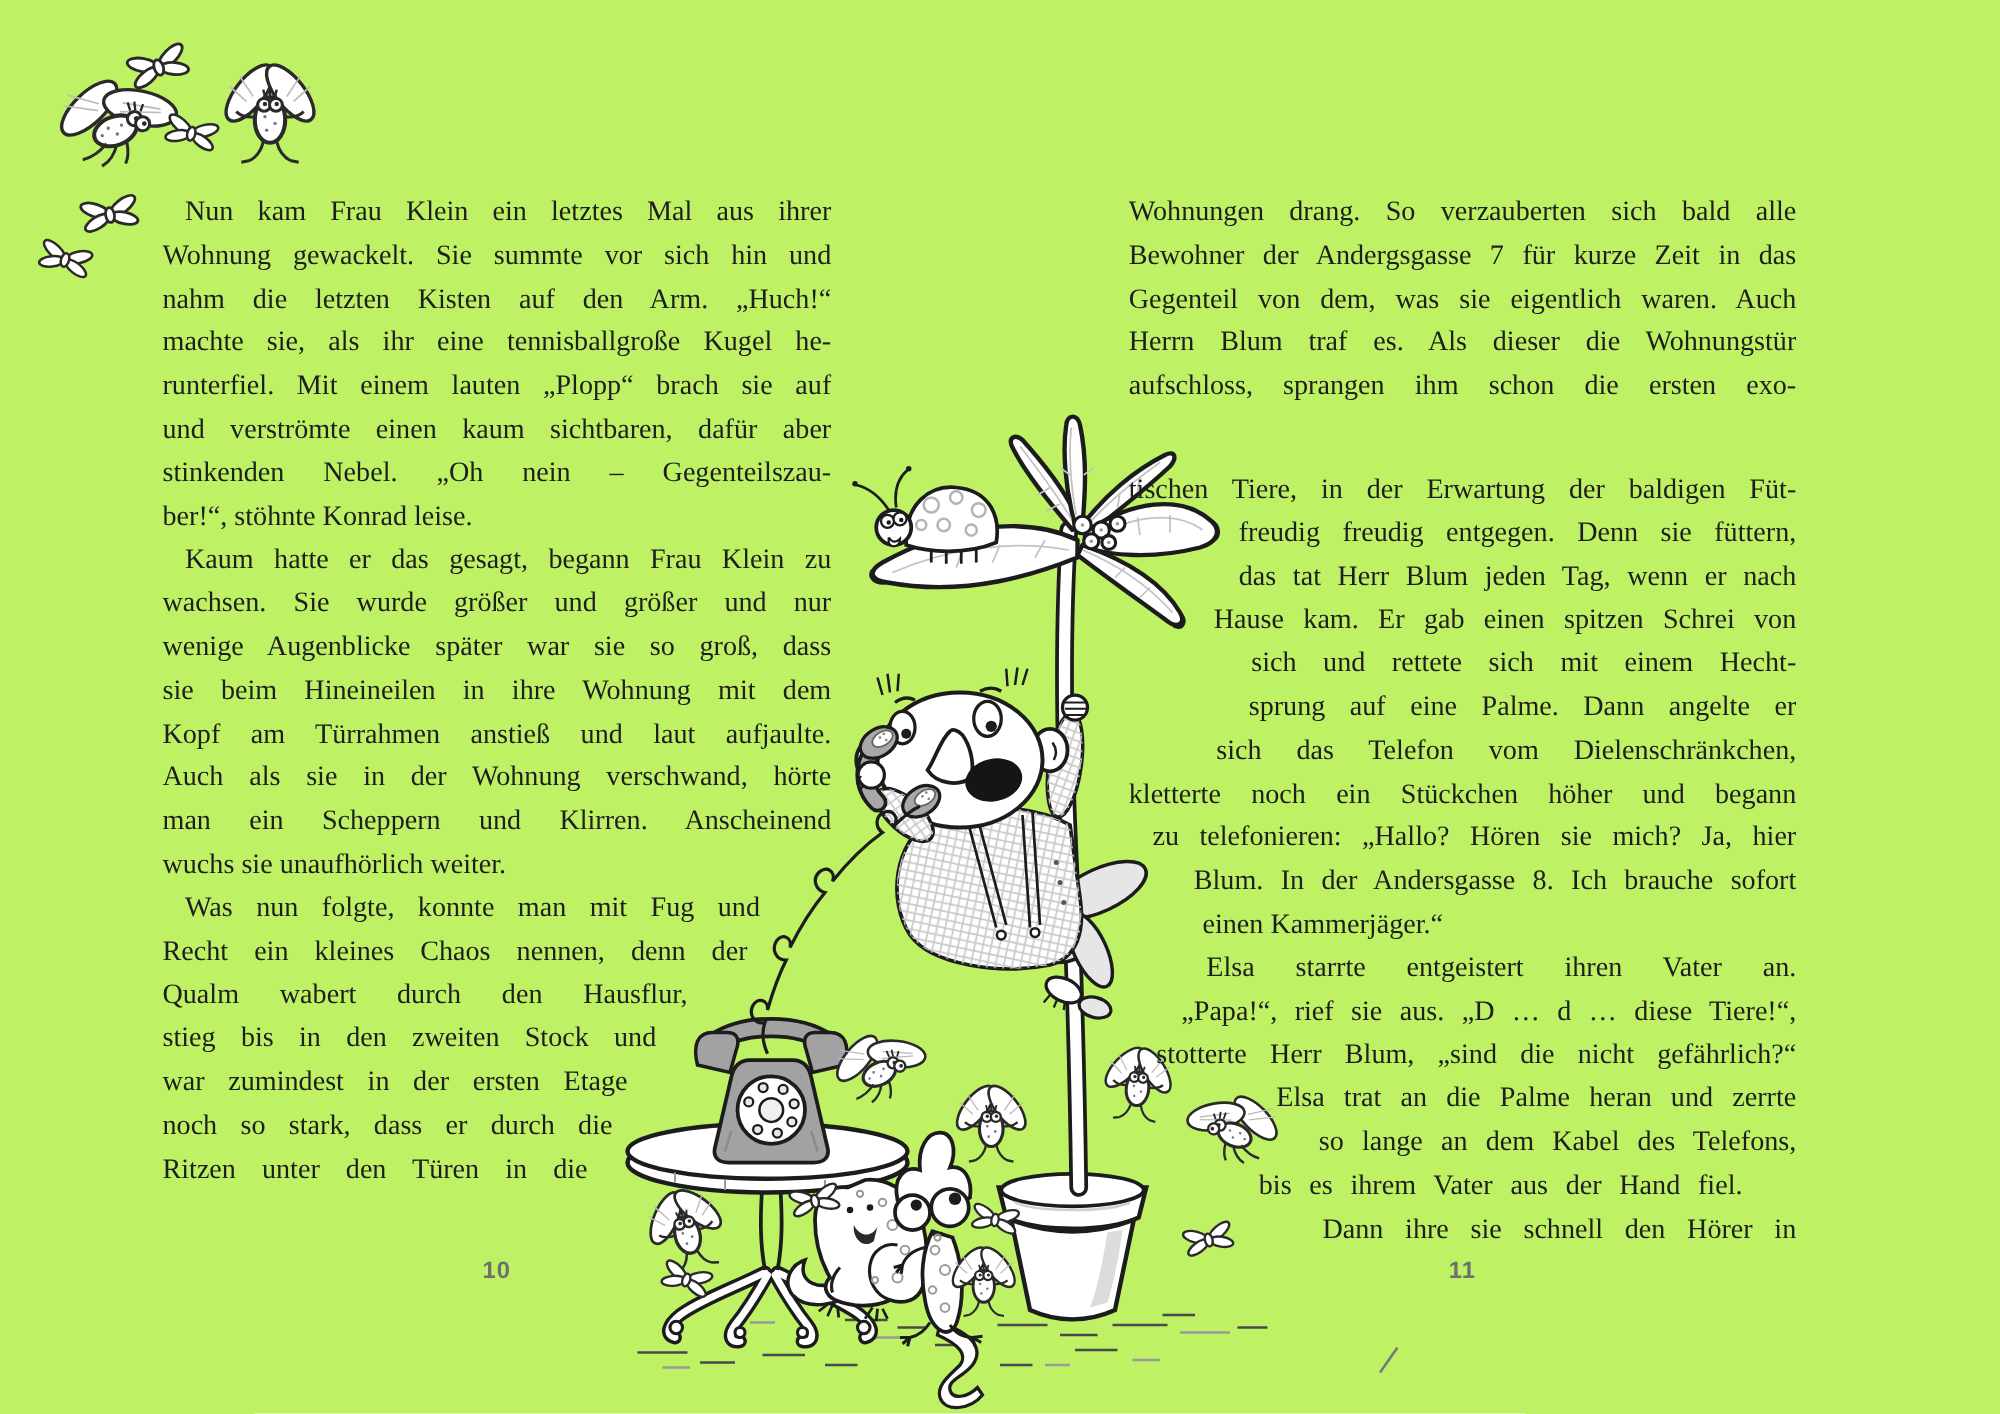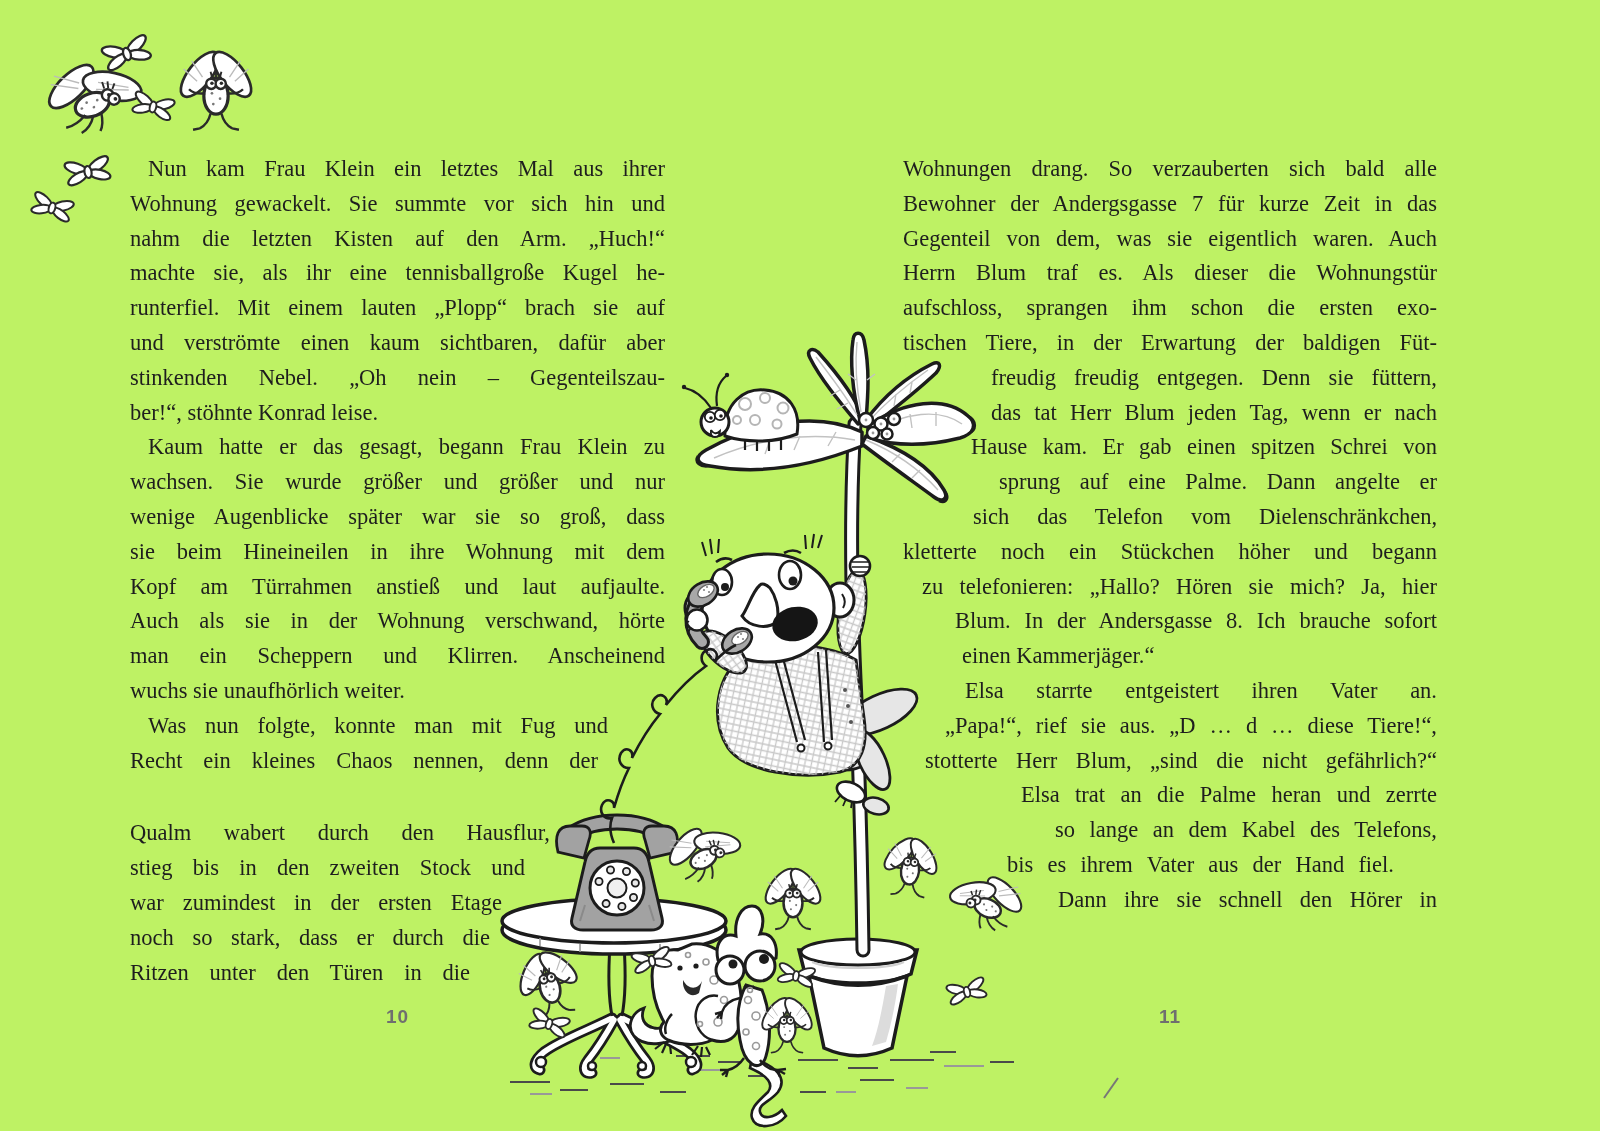--- a/index.html
+++ b/index.html
@@ -335,36 +335,37 @@
       <div class="tline just" style="margin-left: 18px; width: 517px;">Kaum hatte er das gesagt, begann Frau Klein zu</div>
       <div class="tline just" style="width: 535px;">wachsen. Sie wurde größer und größer und nur</div>
       <div class="tline just" style="width: 535px;">wenige Augenblicke später war sie so groß, dass</div>
       <div class="tline just" style="width: 535px;">sie beim Hineineilen in ihre Wohnung mit dem</div>
       <div class="tline just" style="width: 535px;">Kopf am Türrahmen anstieß und laut aufjaulte.</div>
       <div class="tline just" style="width: 535px;">Auch als sie in der Wohnung verschwand, hörte</div>
       <div class="tline just" style="width: 535px;">man ein Scheppern und Klirren. Anscheinend</div>
       <div class="tline" style="width: 535px;">wuchs sie unaufhörlich weiter.</div>
       <div class="tline just" style="margin-left: 18px; width: 460px;">Was nun folgte, konnte man mit Fug und</div>
       <div class="tline just" style="width: 468px;">Recht ein kleines Chaos nennen, denn der</div>
-      <div class="tline just" style="width: 420px; margin-top: 38px;">Qualm wabert durch den Hausflur,</div>
+      <div class="tline just" style="width: 420px;">Qualm wabert durch den Hausflur,</div>
       <div class="tline just" style="width: 395px;">stieg bis in den zweiten Stock und</div>
       <div class="tline just" style="width: 372px;">war zumindest in der ersten Etage</div>
       <div class="tline just" style="width: 360px;">noch so stark, dass er durch die</div>
       <div class="tline just" style="width: 340px;">Ritzen unter den Türen in die</div>
     </div>
   <div id="right-lines" class="textcol">
       <div class="tline just" style="width: 534px;">Wohnungen drang. So verzauberten sich bald alle</div>
       <div class="tline just" style="width: 534px;">Bewohner der Andergsgasse 7 für kurze Zeit in das</div>
       <div class="tline just" style="width: 534px;">Gegenteil von dem, was sie eigentlich waren. Auch</div>
       <div class="tline just" style="width: 534px;">Herrn Blum traf es. Als dieser die Wohnungstür</div>
       <div class="tline just" style="width: 534px;">aufschloss, sprangen ihm schon die ersten exo-</div>
-      <div class="tline just" style="width: 534px;">tischen Tiere, in der Erwartung der baldigen Füt-</div>
+      <div class="tline just" style="width: 534px; margin-top: 48px;">tischen Tiere, in der Erwartung der baldigen Füt-</div>
       <div class="tline just" style="margin-left: 88px; width: 446px;">freudig freudig entgegen. Denn sie füttern,</div>
       <div class="tline just" style="margin-left: 88px; width: 446px;">das tat Herr Blum jeden Tag, wenn er nach</div>
       <div class="tline just" style="margin-left: 68px; width: 466px;">Hause kam. Er gab einen spitzen Schrei von</div>
+      <div class="tline just" style="margin-left: 98px; width: 436px;">sich und rettete sich mit einem Hecht-</div>
       <div class="tline just" style="margin-left: 96px; width: 438px;">sprung auf eine Palme. Dann angelte er</div>
       <div class="tline just" style="margin-left: 70px; width: 464px;">sich das Telefon vom Dielenschränkchen,</div>
       <div class="tline just" style="width: 534px;">kletterte noch ein Stückchen höher und begann</div>
       <div class="tline just" style="margin-left: 19px; width: 515px;">zu telefonieren: „Hallo? Hören sie mich? Ja, hier</div>
       <div class="tline just" style="margin-left: 52px; width: 482px;">Blum. In der Andersgasse 8. Ich brauche sofort</div>
       <div class="tline" style="margin-left: 59px; width: 475px;">einen Kammerjäger.“</div>
       <div class="tline just" style="margin-left: 62px; width: 472px;">Elsa starrte entgeistert ihren Vater an.</div>
       <div class="tline just" style="margin-left: 42px; width: 492px;">„Papa!“, rief sie aus. „D … d … diese Tiere!“,</div>
       <div class="tline just" style="margin-left: 22px; width: 512px;">stotterte Herr Blum, „sind die nicht gefährlich?“</div>
       <div class="tline just" style="margin-left: 118px; width: 416px;">Elsa trat an die Palme heran und zerrte</div>

